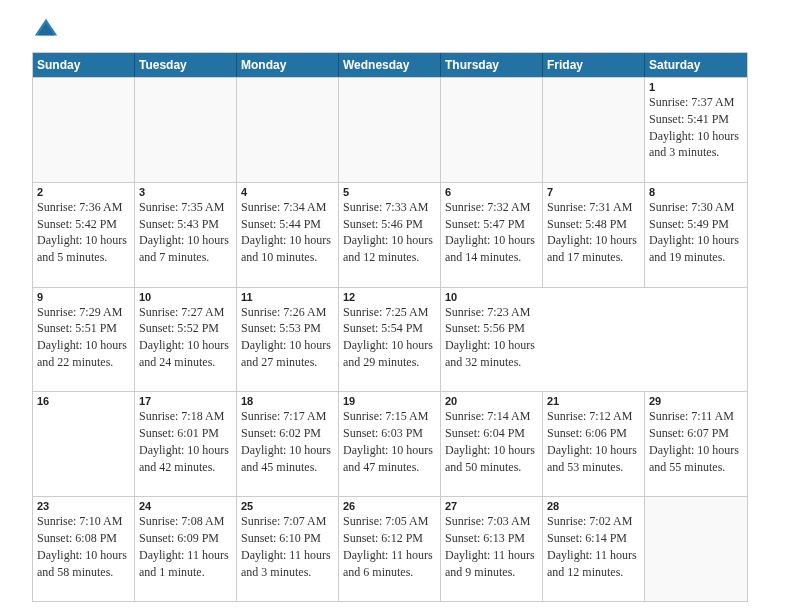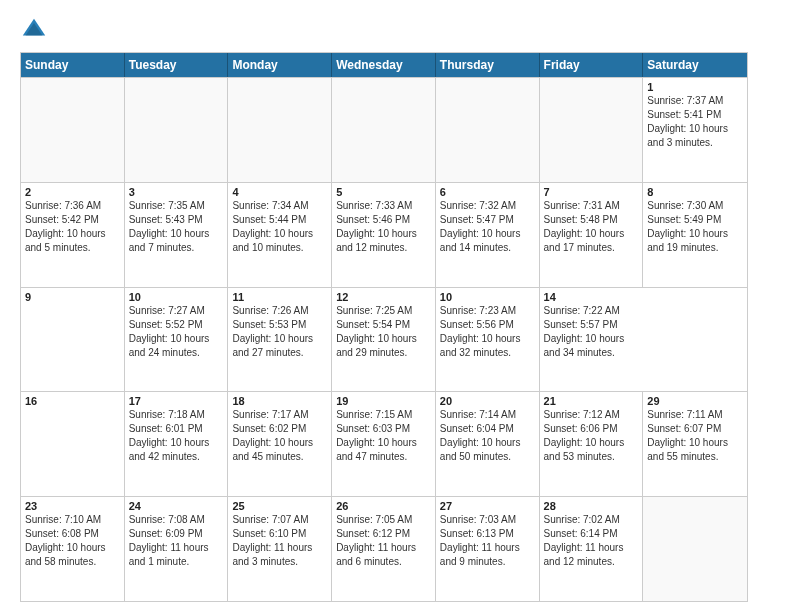--- a/index.html
+++ b/index.html
@@ -6,21 +6,21 @@
     body {
       font-family: Arial, sans-serif;
       background: #fff;
       width: 792px;
       height: 612px;
       overflow: hidden;
     }
     .page {
       width: 768px;
       height: 612px;
-      padding: 16px 20px 10px 20px;
+      padding: 16px 20px 10px 32px;
       display: flex;
       flex-direction: column;
     }
     .header {
       display: flex;
       justify-content: space-between;
       align-items: flex-start;
       margin-bottom: 8px;
     }
     .logo {
@@ -92,23 +92,24 @@
     }
     .cal-cell:last-child { border-right: none; }
     .cal-cell.empty { background: #f9f9f9; }
     .cell-day {
       font-size: 11px;
       font-weight: bold;
       display: block;
       margin-bottom: 1px;
     }
     .cell-info {
-      font-size: 10px;
+      font-size: 12px;
       line-height: 1.4;
       color: #333;
+      font-family: Liberation Serif, serif;
     }
   </style>
 </head>
 <body>
 
 <div class="page">
   <div class="header">
     <div class="logo">
       <svg class="logo-icon" viewBox="0 0 40 40">
         <polygon points="20,4 36,28 4,28" fill="#2980b9"></polygon>
@@ -190,20 +191,23 @@
           <div class="cal-cell">
             <span class="cell-day">8</span>
             <div class="cell-info">Sunrise: 7:30 AM
 Sunset: 5:49 PM
 Daylight: 10 hours and 19 minutes.</div>
           </div>
         </div>
         <div class="cal-row">
           <div class="cal-cell">
             <span class="cell-day">9</span>
+            <div class="cell-info">Sunrise: 7:29 AM
+Sunset: 5:51 PM
+Daylight: 10 hours and 22 minutes.</div>
           </div>
           <div class="cal-cell">
             <span class="cell-day">10</span>
             <div class="cell-info">Sunrise: 7:27 AM
 Sunset: 5:52 PM
 Daylight: 10 hours and 24 minutes.</div>
           </div>
           <div class="cal-cell">
             <span class="cell-day">11</span>
             <div class="cell-info">Sunrise: 7:26 AM
@@ -214,26 +218,20 @@
             <span class="cell-day">12</span>
             <div class="cell-info">Sunrise: 7:25 AM
 Sunset: 5:54 PM
 Daylight: 10 hours and 29 minutes.</div>
           </div>
           <div class="cal-cell">
             <span class="cell-day">10</span>
             <div class="cell-info">Sunrise: 7:23 AM
 Sunset: 5:56 PM
 Daylight: 10 hours and 32 minutes.</div>
-          </div>
-          <div class="cal-cell">
-            <span class="cell-day">14</span>
-            <div class="cell-info">Sunrise: 7:22 AM
-Sunset: 5:57 PM
-Daylight: 10 hours and 34 minutes.</div>
           </div>
         </div>
         <div class="cal-row">
           <div class="cal-cell">
             <span class="cell-day">16</span>
           </div>
           <div class="cal-cell">
             <span class="cell-day">17</span>
             <div class="cell-info">Sunrise: 7:18 AM
 Sunset: 6:01 PM

